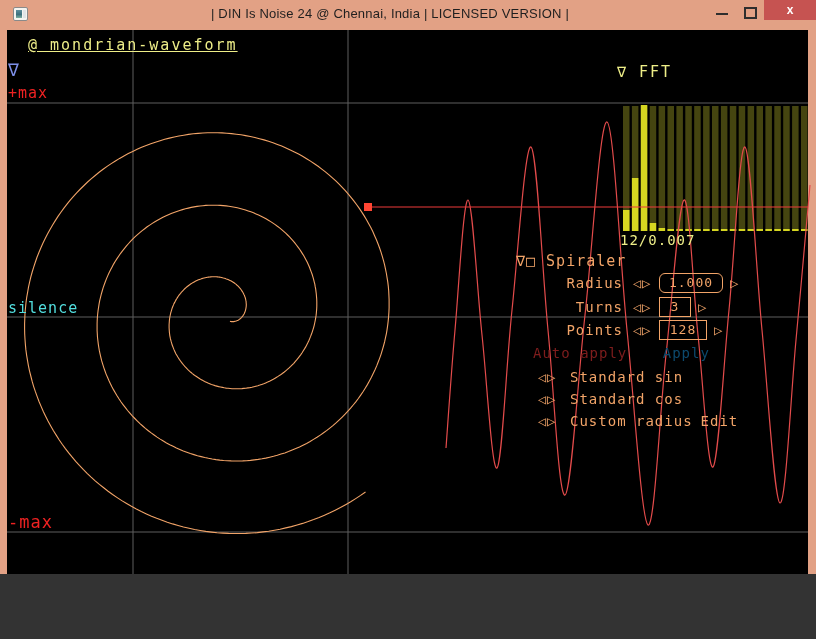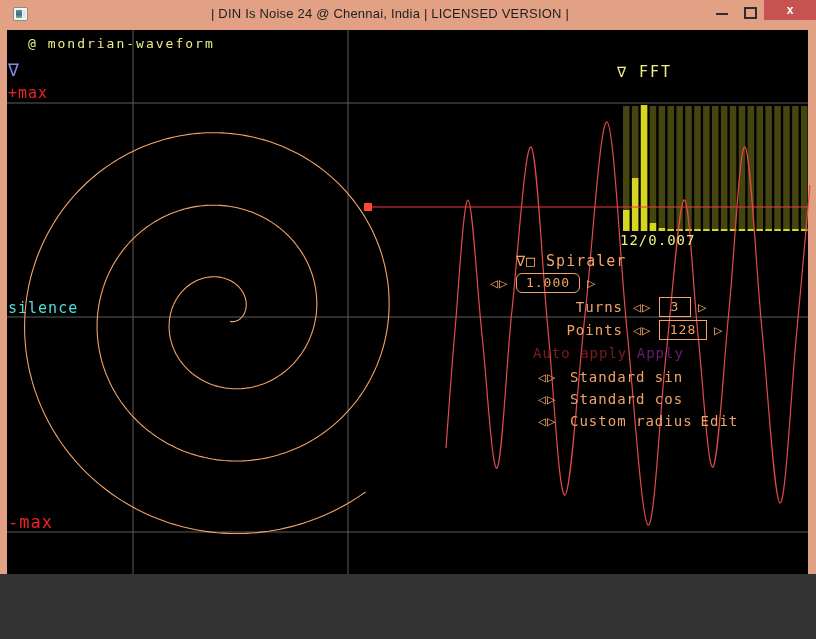--- a/index.html
+++ b/index.html
@@ -26,39 +26,39 @@
     color:#fff;text-align:center;font-family:"Liberation Sans",sans-serif;
     font-size:12px;font-weight:bold;line-height:20px;}
   
   .screen{position:absolute;left:7px;top:30px;width:801px;height:600px;background:#000;}
   #canvas{position:absolute;left:0;top:0;}
   .ov{position:absolute;white-space:pre;}
   .yellow{color:#eeee88;}
   .orange{color:#f2a468;}
   .red{color:#ee2222;}
   .cyan{color:#52dede;}
-  .lbl-mondrian{left:28px;top:36px;font-size:13px;letter-spacing:2px;}
+  .lbl-mondrian{left:28px;top:36px;font-size:15px;letter-spacing:2px;text-decoration:underline;}
   .blue-nabla{left:8px;top:59px;font-size:18px;color:#7d8fe8;}
   .plus-max{left:8px;top:84px;font-size:15px;letter-spacing:1px;}
   .silence{left:8px;top:299px;font-size:15px;letter-spacing:1px;}
   .minus-max{left:8px;top:512px;font-size:17px;letter-spacing:1px;}
   .fft-header{left:617px;top:63px;font-size:15px;letter-spacing:2px;}
   .fft-readout{left:620px;top:232px;font-size:14px;letter-spacing:1px;}
   .menu-btn{left:582px;top:604px;font-size:15px;letter-spacing:1px;color:#f6c99b;cursor:default;}
   .spiraler-header{left:516px;top:252px;font-size:15px;letter-spacing:1px;}
   .field-row{position:absolute;left:480px;height:22px;display:flex;align-items:center;font-size:14px;letter-spacing:1px;}
   .field-row .flabel{display:inline-block;width:143px;text-align:right;}
   .stepper{display:inline-block;margin-left:5px;width:28px;text-align:center;font-size:14px;}
   .vbox{display:inline-block;border:1px solid #f2a468;height:18px;line-height:18px;
     text-align:center;margin-left:3px;font-size:13px;letter-spacing:1px;}
   .w62{width:62px;border-radius:6px;} .w30{width:30px;} .w46{width:46px;}
   .inc{display:inline-block;margin-left:7px;font-size:14px;}
   .apply-row{position:absolute;left:533px;top:345px;font-size:14px;letter-spacing:1px;}
   .apply-row .auto{color:#7f1d1d;}
-  .apply-row .apply{color:#701a75;margin-left:0;}
+  .apply-row .apply{color:#0c4a6e;margin-left:26px;}
   .opt-row{position:absolute;left:533px;height:20px;display:flex;align-items:center;
     font-size:14px;letter-spacing:1px;color:#f2a468;}
   .opt-row .olabel{margin-left:9px;}
   .opt-row .edit{margin-left:8px;}
 </style>
 </head>
 <body>
 
 <div class="window">
 
@@ -140,20 +140,21 @@
   <div class="ov red plus-max">+max</div>
   <div class="ov cyan silence">silence</div>
   <div class="ov red minus-max">-max</div>
 
   <div class="ov yellow fft-header"><span>∇</span> <span>FFT</span></div>
   <div class="ov yellow fft-readout">12/0.007</div>
 
   <div class="ov orange spiraler-header"><span>∇□</span> <span>Spiraler</span></div>
 
   <div class="field-row orange" style="top:272px">
+    <span class="flabel">Radius</span>
     <span class="stepper">◁▷</span>
     <span class="vbox w62">1.000</span>
     <span class="inc">▷</span>
   </div>
   <div class="field-row orange" style="top:296px">
     <span class="flabel">Turns</span>
     <span class="stepper">◁▷</span>
     <span class="vbox w30">3</span>
     <span class="inc">▷</span>
   </div>

